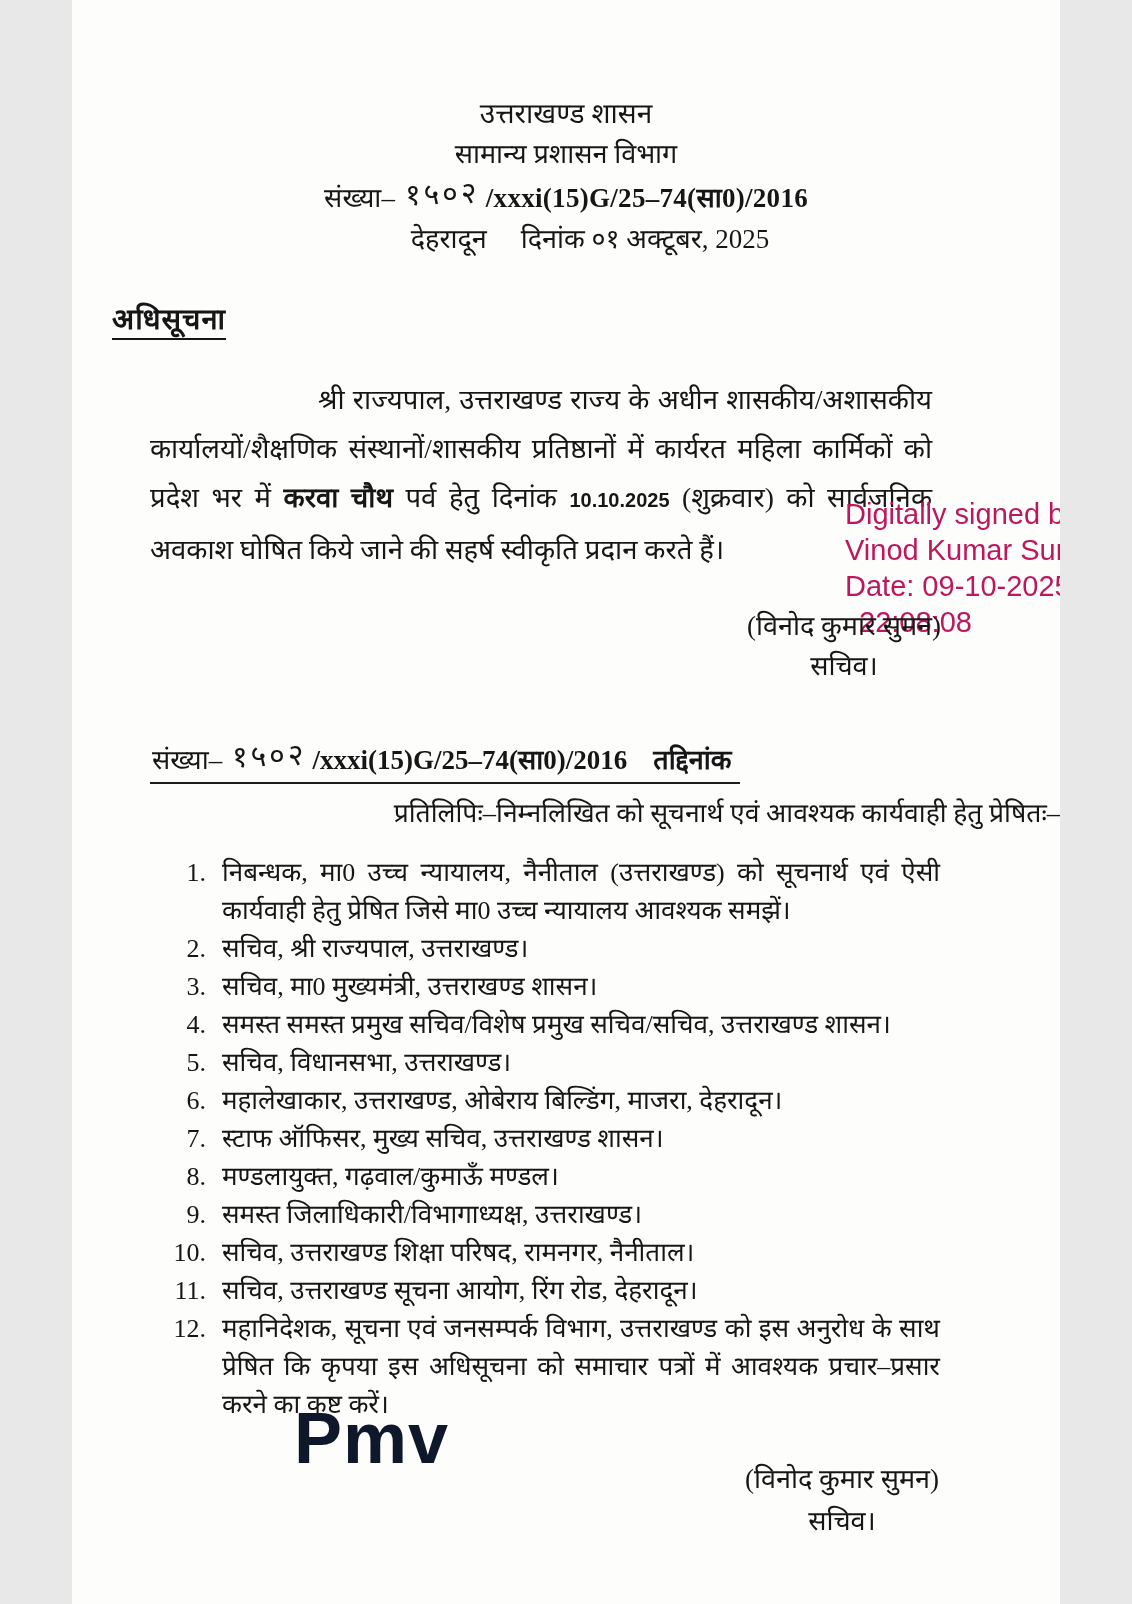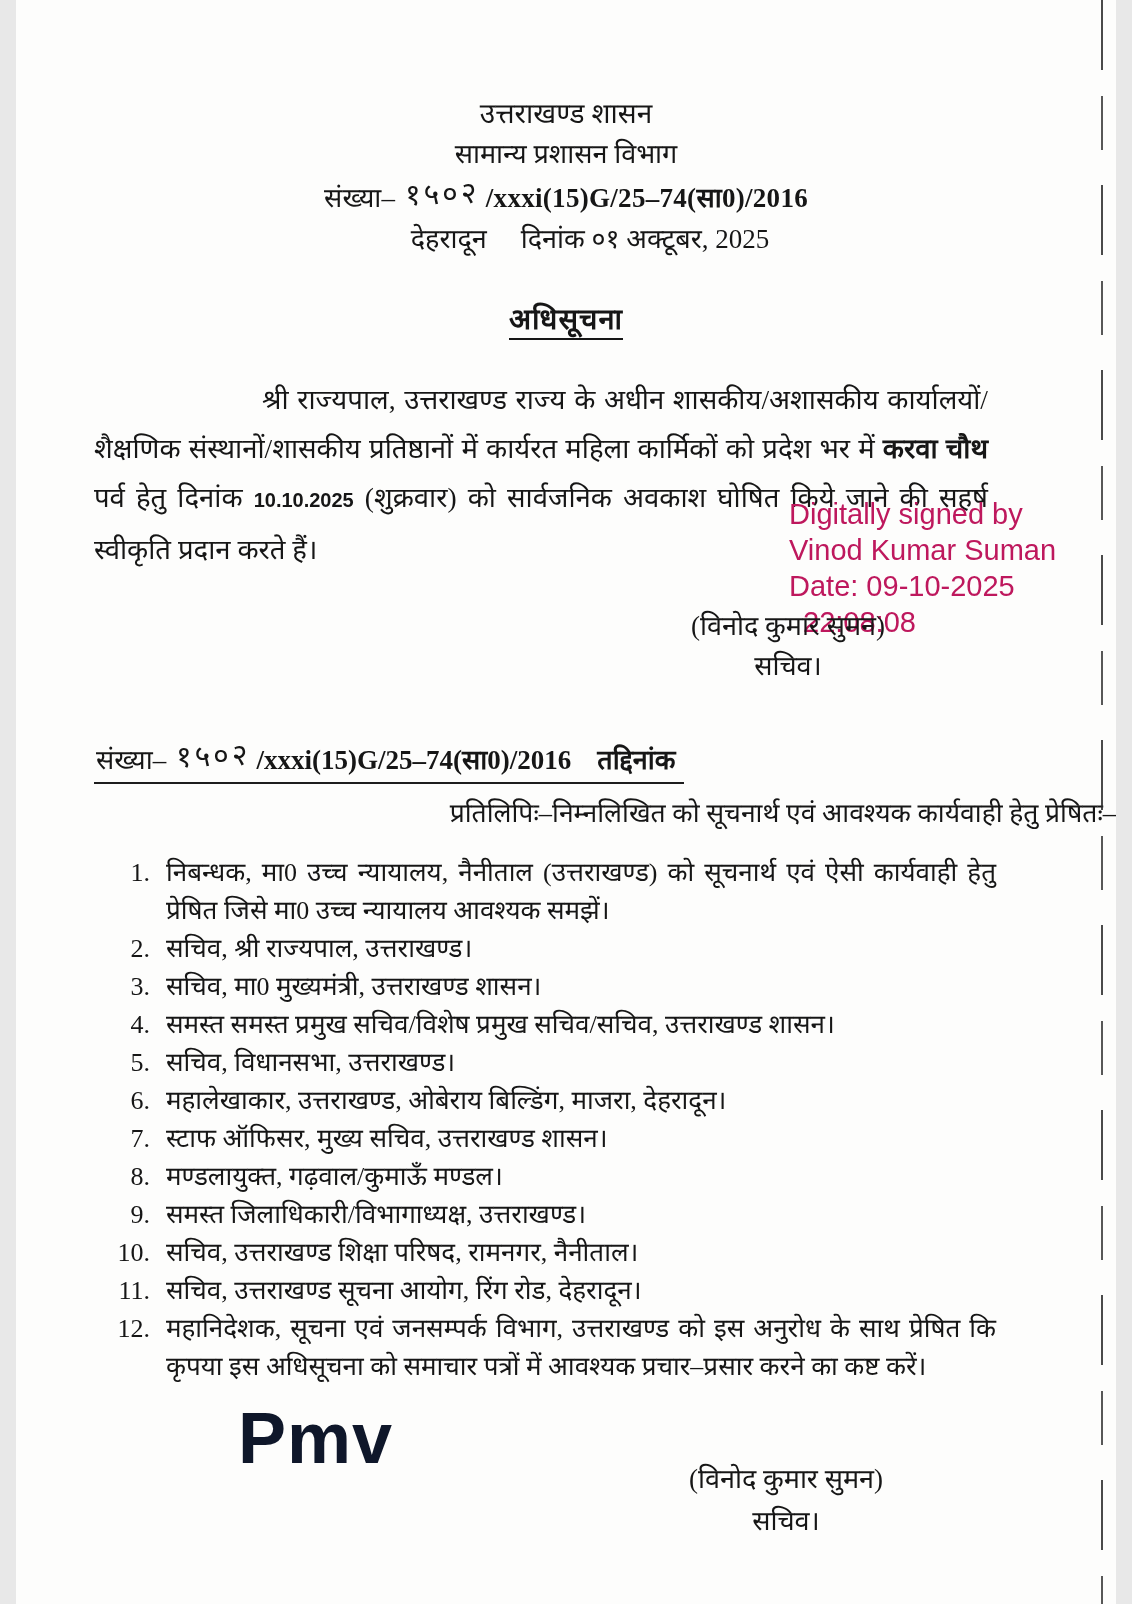--- a/index.html
+++ b/index.html
@@ -1,18 +1,18 @@
 <!DOCTYPE html>
 <html lang="hi"><head>
 <meta charset="utf-8">
 <style>
   html,body{margin:0;padding:0;background:#e8e8e8;}
   .page{
     position:relative;
-    width:1100px;height:1604px;
+    width:988px;height:1604px;
     margin:0 auto;
     background:#fdfdfc;
     color:#161616;
     font-family:"Liberation Serif","DejaVu Serif",serif;
     overflow:hidden;
   }
   
   .scan-line{
     position:absolute;top:0;bottom:0;left:1085px;width:2px;
     background:repeating-linear-gradient(180deg,
@@ -31,23 +31,24 @@
     display:inline-block;
     font-size:30px;
     transform:translateY(-3px) rotate(-2deg);
     letter-spacing:3px;
     padding:0 6px 0 10px;
     font-weight:500;
   }
   .h-place-date{ font-size:27px; margin-top:6px;margin-left:48px; }
   .h-place-date .place{ margin-right:34px; }
   .doc-title{
-    text-align:center; margin-top:40px;
+    text-align:left; margin-top:40px;
     font-size:29px; font-weight:700;
     letter-spacing:1px;
+    padding-left:40px;
   }
   .doc-title span{
     border-bottom:2.5px solid #161616; padding-bottom:3px;
   }
   .body-para{
     margin:38px 128px 0 78px;
     font-size:27.5px; line-height:49px;
     text-align:justify; text-indent:168px;
   }
   .bold{ font-weight:700; }

